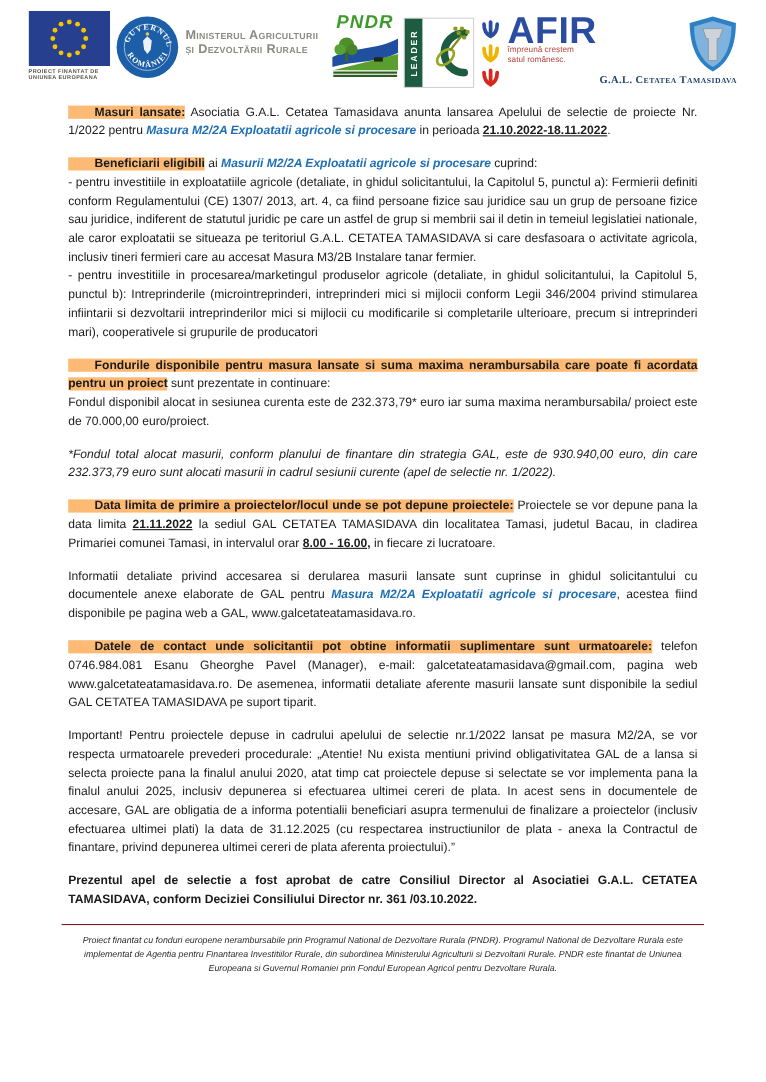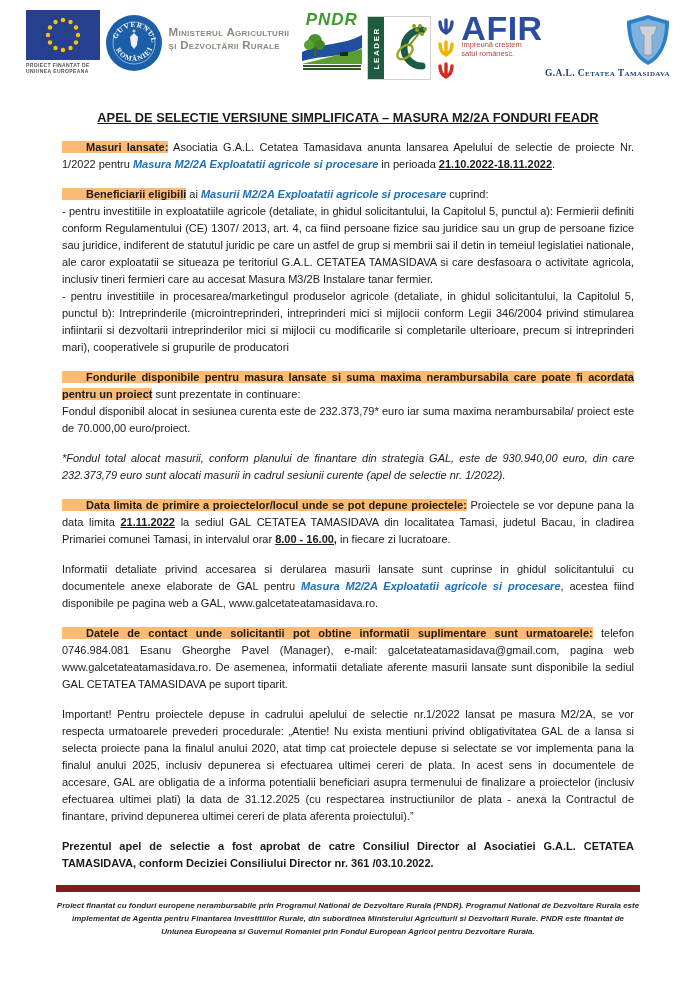--- a/index.html
+++ b/index.html
@@ -34,21 +34,21 @@
   .title span{text-decoration:underline;}
   p.body{font-size:11px;line-height:17px;text-align:justify;margin:0 0 13px 0;}
   .hl{background:#fdba74;font-weight:bold;padding-left:24px;}
   .blue{color:#1f6fb5;font-weight:bold;font-style:italic;}
   .u{font-weight:bold;text-decoration:underline;}
   .note{font-style:italic;}
   .bold{font-weight:bold;}
   .block{display:block;}
 
   
-  .footer{margin:4px 56px 0 56px;border-top:7px solid #7f1d1d;padding-top:7px;font-size:8px;font-style:italic;text-align:center;line-height:13px;color:#2a2a2a;font-weight:bold;}
+  .footer{margin:4px 56px 0 56px;border-top:1px solid #7f1d1d;padding-top:7px;font-size:8px;font-style:italic;text-align:center;line-height:13px;color:#2a2a2a;}
 </style>
 </head>
 <body>
 
 <div class="page">
 
   <div class="logos">
 
     <div class="logo-block">
       <svg width="74" height="50" viewBox="0 0 74 50">
@@ -162,21 +162,20 @@
         <path d="M13,12 L31,12 L28,21 L26,21 L26,41 L18,41 L18,21 L16,21 Z" fill="#ced3d9" stroke="#8d959e" stroke-width="0.8"></path>
       </svg>
       <div class="gal-name">G.A.L. Cetatea Tamasidava</div>
     </div>
 
   </div>
 
   <div class="content">
 
 
-    <div class="title"><span>APEL DE SELECTIE VERSIUNE SIMPLIFICATA – MASURA M2/2A FONDURI FEADR</span></div>
 
     <p class="body">
       <span class="hl">Masuri lansate:</span><span> Asociatia G.A.L. Cetatea Tamasidava anunta lansarea Apelului de selectie de proiecte Nr. 1/2022 pentru </span><span class="blue">Masura M2/2A Exploatatii agricole si procesare</span><span> in perioada </span><span class="u">21.10.2022-18.11.2022</span><span>.</span>
     </p>
 
     <p class="body">
       <span class="hl">Beneficiarii eligibili</span><span> ai </span><span class="blue">Masurii M2/2A Exploatatii agricole si procesare</span><span> cuprind:</span>
       <span class="block">- pentru investitiile in exploatatiile agricole (detaliate, in ghidul solicitantului, la Capitolul 5, punctul a): Fermierii definiti conform Regulamentului (CE) 1307/ 2013, art. 4, ca fiind persoane fizice sau juridice sau un grup de persoane fizice sau juridice, indiferent de statutul juridic pe care un astfel de grup si membrii sai il detin in temeiul legislatiei nationale, ale caror exploatatii se situeaza pe teritoriul G.A.L. CETATEA TAMASIDAVA si care desfasoara o activitate agricola, inclusiv tineri fermieri care au accesat Masura M3/2B Instalare tanar fermier.</span>
       <span class="block">- pentru investitiile in procesarea/marketingul produselor agricole (detaliate, in ghidul solicitantului, la Capitolul 5, punctul b): Intreprinderile (microintreprinderi, intreprinderi mici si mijlocii conform Legii 346/2004 privind stimularea infiintarii si dezvoltarii intreprinderilor mici si mijlocii cu modificarile si completarile ulterioare, precum si intreprinderi mari), cooperativele si grupurile de producatori</span>
     </p>

